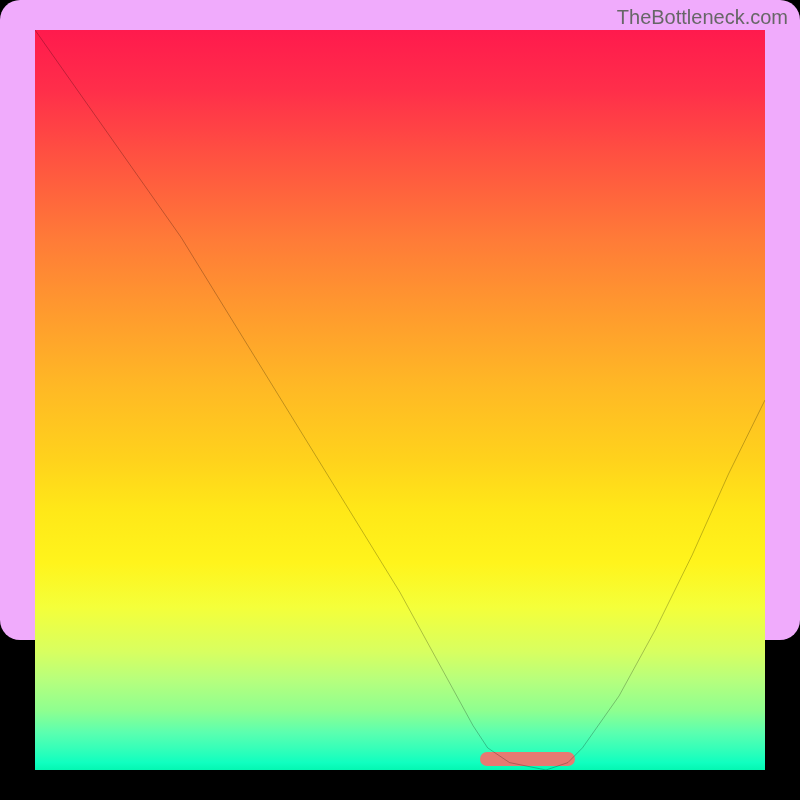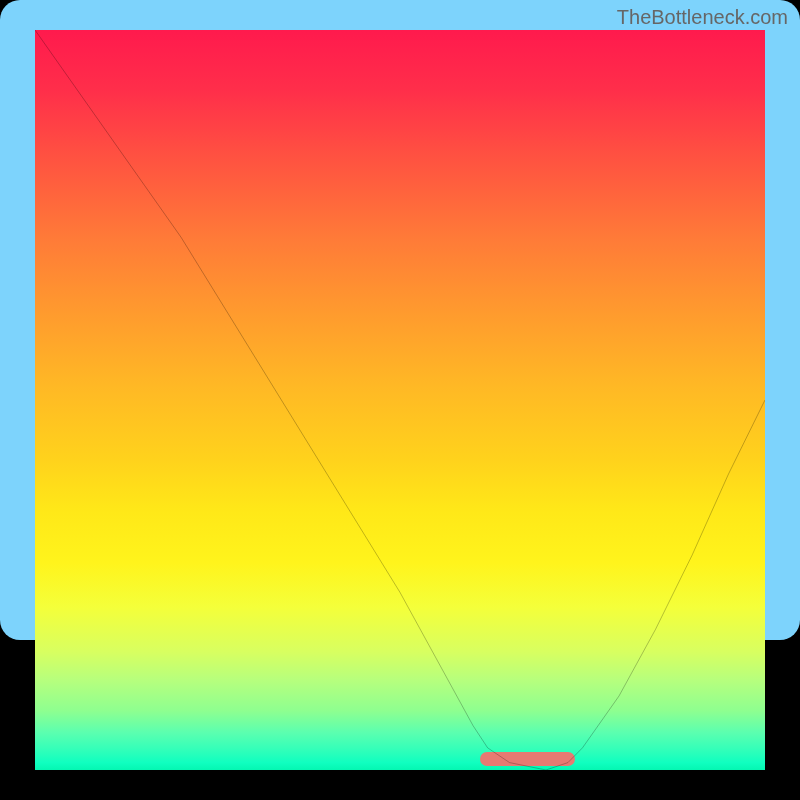--- a/index.html
+++ b/index.html
@@ -8,21 +8,21 @@
     width: 800px;
     height: 800px;
     background: #000;
     font-family: Arial, sans-serif;
     position: relative;
   }
   .container {
     width: 800px;
     height: 640px;
     position: relative;
-    background: #7dd3fc;
+    background: #f0abfc;
     border-radius: 20px;
   }
   .watermark {
     position: absolute;
     top: 6px;
     right: 12px;
     color: #666;
     font-size: 20px;
     z-index: 10;
   }

